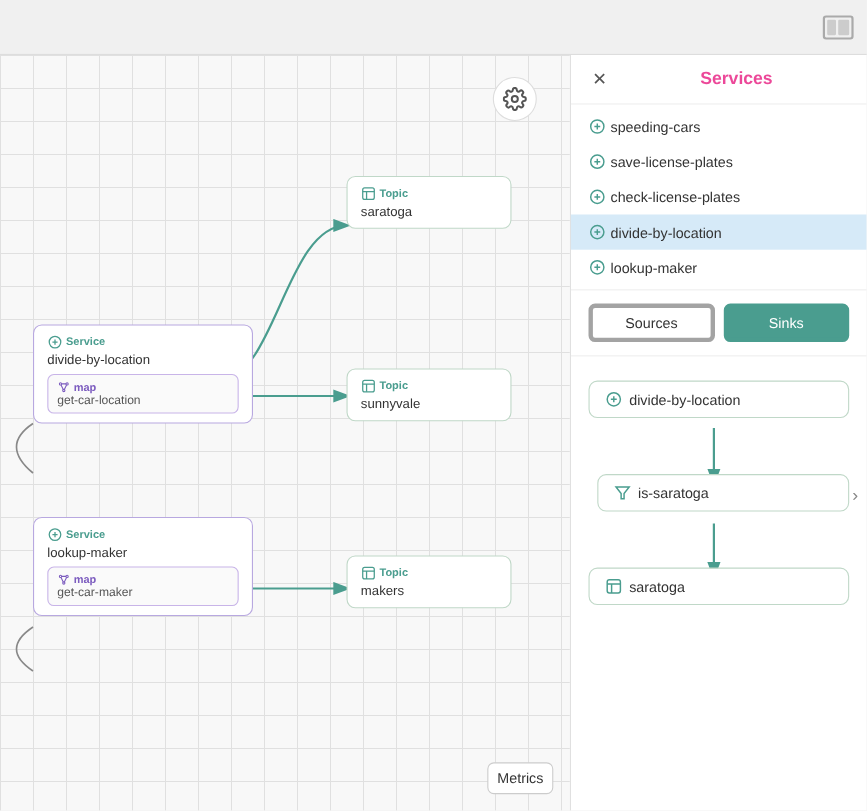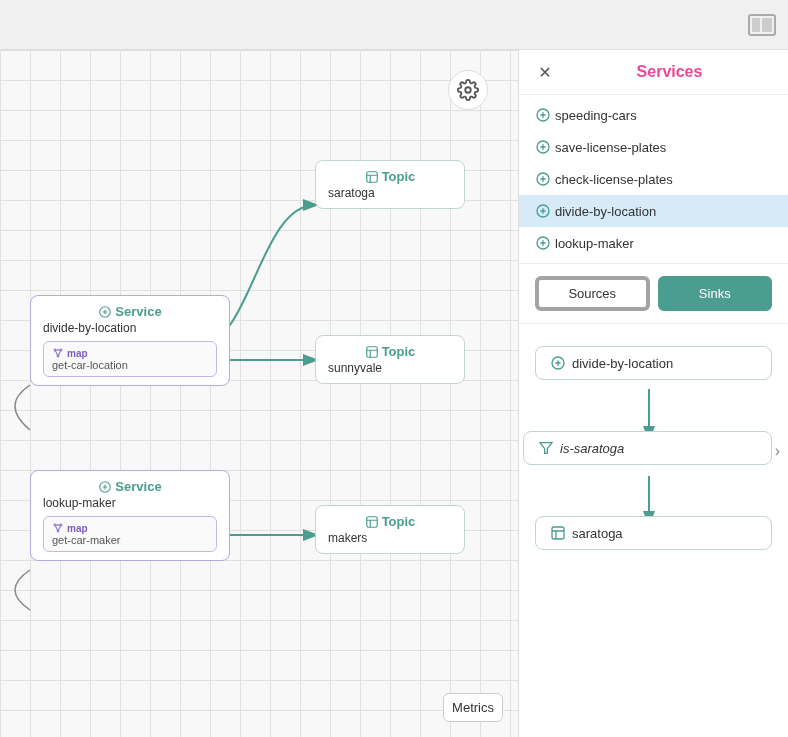--- a/index.html
+++ b/index.html
@@ -81,28 +81,27 @@
     
     .node {
       position: absolute;
       border-radius: 8px;
       background: white;
       border: 1px solid #ddd;
       padding: 8px 12px;
       min-width: 130px;
     }
     .node-label {
-      font-size: 13px;
+      font-size: 10px;
       font-weight: 600;
       color: #4a9d8f;
       display: flex;
       align-items: center;
       gap: 3px;
       margin-bottom: 2px;
-      justify-content: center;
     }
     .node-name {
       font-size: 12px;
       color: #333;
       font-weight: 400;
     }
     .node-sub {
       margin-top: 6px;
       border: 1px solid #c8b4e8;
       border-radius: 6px;
@@ -460,21 +459,21 @@
         </svg>
 
         <div class="flow-node" style="left:16px;top:22px;right:16px;">
           <svg width="16" height="16" viewBox="0 0 24 24" fill="none" stroke="#4a9d8f" stroke-width="2" class="flow-node-icon">
               <circle cx="12" cy="12" r="9"></circle>
               <path d="M8 12h8M12 8v8"></path>
             </svg>
           <span>divide-by-location</span>
         </div>
 
-        <div class="flow-node" style="left:4px;top:107px;right:16px;font-style:italic;">
+        <div class="flow-node" style="left:24px;top:107px;right:16px;">
           <svg width="16" height="16" viewBox="0 0 24 24" fill="none" stroke="#4a9d8f" stroke-width="2" class="flow-node-icon">
               <polygon points="3,4 21,4 14,13 14,20 10,20 10,13"></polygon>
             </svg>
           <span>is-saratoga</span>
         </div>
         <div class="flow-arrow-btn" style="top:118px;right:8px;">›</div>
 
         <div class="flow-node" style="left:16px;top:192px;right:16px;">
           <svg width="16" height="16" viewBox="0 0 24 24" fill="none" stroke="#4a9d8f" stroke-width="2" class="flow-node-icon">
               <rect x="3" y="3" width="18" height="18" rx="3"></rect>

